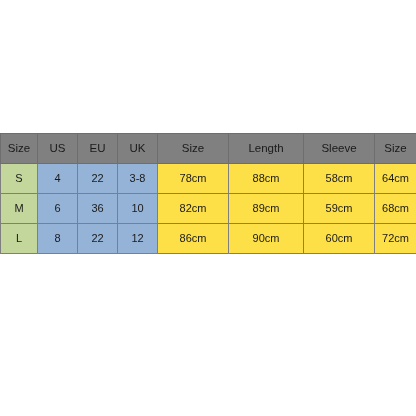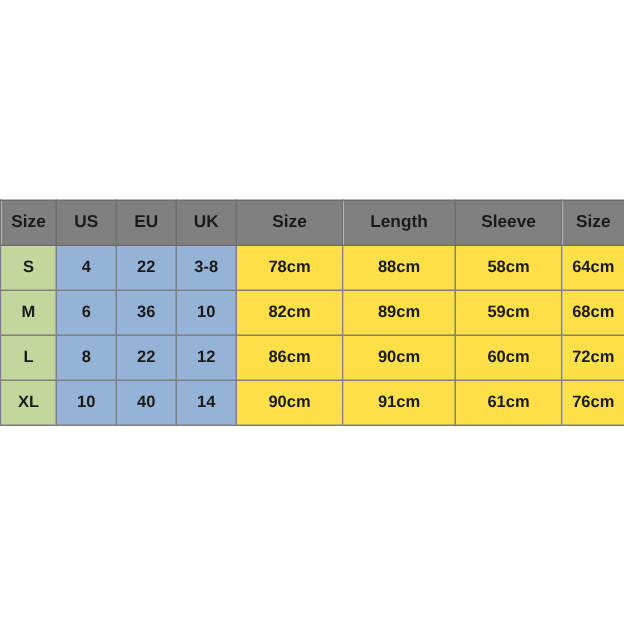--- a/index.html
+++ b/index.html
@@ -30,21 +30,21 @@
   }
 
   table.size-chart td,
   table.size-chart th {
     border: 1px solid #7f7f7f;
     height: 30px;
     padding: 0 2px;
     text-align: center;
     vertical-align: middle;
     font-size: 11px;
-    font-weight: bold;
+    font-weight: normal;
     color: #1a1a1a;
     line-height: 1;
     box-sizing: border-box;
     white-space: nowrap;
     overflow: hidden;
     margin-left: 28px;
   }
 
   
   table.size-chart thead th {
@@ -128,25 +128,15 @@
         <tr>
           <td class="c-green">L</td>
           <td class="c-blue">8</td>
           <td class="c-blue">22</td>
           <td class="c-blue">12</td>
           <td class="c-white">86cm</td>
           <td class="c-white">90cm</td>
           <td class="c-white">60cm</td>
           <td class="c-white">72cm</td>
         </tr>
-        <tr>
-          <td class="c-green">XL</td>
-          <td class="c-blue">10</td>
-          <td class="c-blue">40</td>
-          <td class="c-blue">14</td>
-          <td class="c-white">90cm</td>
-          <td class="c-white">91cm</td>
-          <td class="c-white">61cm</td>
-          <td class="c-white">76cm</td>
-        </tr>
       </tbody>
   </table>
 </div>
 
 </body></html>

